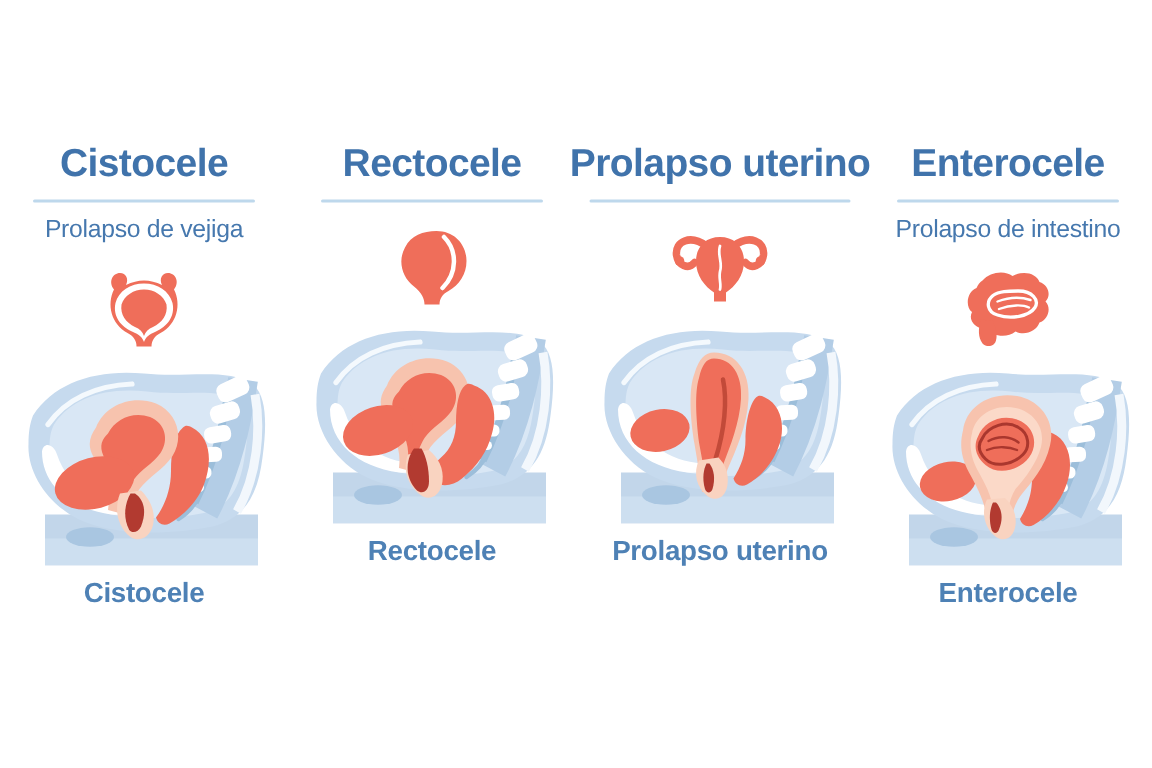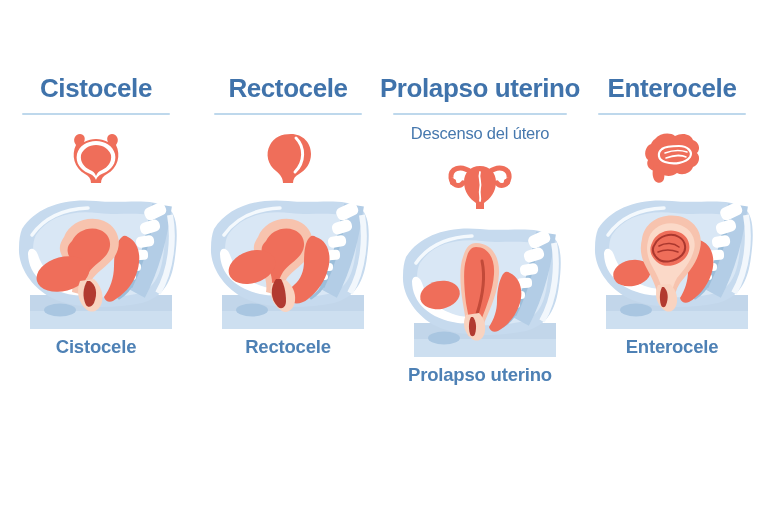--- a/index.html
+++ b/index.html
@@ -2,21 +2,21 @@
 <html><head>
 <meta charset="utf-8">
 <style>
   * { box-sizing: border-box; }
   html,body { margin:0; padding:0; }
   body {
     width:768px; height:512px; overflow:hidden;
     background:#ffffff;
     font-family:"Liberation Sans", sans-serif;
   }
-  .wrap { display:flex; padding-top:74px; width:768px; }
+  .wrap { display:flex; padding-top:94px; width:768px; }
   .col { width:192px; display:flex; flex-direction:column; align-items:center; }
   .title {
     margin:0; font-size:26px; font-weight:700; color:#4073ab;
     line-height:1.15; letter-spacing:-0.4px; white-space:nowrap;
   }
   .rule { height:2px; width:148px; background:#bed8ec; margin-top:9px; border-radius:1px; }
   .col:nth-child(3) .rule { width:174px; }
   .subtitle {
     margin-top:9px; font-size:16.5px; font-weight:500; color:#4678ae;
     white-space:nowrap; letter-spacing:-0.2px;
@@ -30,20 +30,21 @@
   }
 </style>
 </head>
 <body>
 
 <div class="wrap">
 
   <section class="col">
     <h2 class="title">Cistocele</h2>
     <div class="rule"></div>
+    <div class="subtitle">Prolapso de vejiga</div>
     <div class="iconbox">
       <svg width="56" height="56" viewBox="0 0 56 56">
         <path d="M12,5 C7,5 4,11 8,16 C3,26 6,39 17,45 C21,47 23,50 23,54 L33,54 C33,50 35,47 39,45 C50,39 53,26 48,16 C52,11 49,5 44,5 C40,5 38,9 40,13 C32,9 24,9 16,13 C18,9 16,5 12,5 Z" fill="#ef6e5a"></path>
         <path d="M28,12 C37,12 45,17 47,25 C49,34 43,41 36,44 C31,46 29,48 28,51 C27,48 25,46 20,44 C13,41 7,34 9,25 C11,17 19,12 28,12 Z" fill="#ffffff"></path>
         <path d="M28,16 C35,16 41,20 43,26 C44,33 40,38 34,41 C31,42 29,44 28,47 C27,44 25,42 22,41 C16,38 12,33 13,26 C15,20 21,16 28,16 Z" fill="#ef6e5a"></path>
       </svg>
     </div>
     <div class="illus">
         <svg width="172" height="138" viewBox="0 0 172 138">
   <rect x="20" y="104" width="142" height="34" fill="#c2d6ea"></rect>
@@ -109,21 +110,20 @@
     <path d="M70,92 C66,102 70,114 80,120 C86,123 92,118 93,110 C94,101 90,94 84,89 Z" fill="#f9d3c0"></path>
     <path d="M74,88 C68,96 68,108 76,116 C80,119 84,116 84,110 C84,101 82,93 79,88 Z" fill="#b23a30"></path>
         </svg>
       </div>
     <div class="label">Rectocele</div>
   </section>
 
   <section class="col">
     <h2 class="title">Prolapso uterino</h2>
     <div class="rule"></div>
-    <div class="subtitle">Descenso del útero</div>
     <div class="iconbox">
       <svg width="66" height="56" viewBox="0 0 66 56">
         <path d="M24,15 C13,7 3,12 4,21 C5,28 12,31 16,26" stroke="#ef6e5a" stroke-width="5" fill="none" stroke-linecap="round"></path>
         <circle cx="6" cy="25" r="3.2" fill="#ef6e5a"></circle>
         <path d="M42,15 C53,7 63,12 62,21 C61,28 54,31 50,26" stroke="#ef6e5a" stroke-width="5" fill="none" stroke-linecap="round"></path>
         <circle cx="60" cy="25" r="3.2" fill="#ef6e5a"></circle>
         <path d="M33,9 C43,9 49,16 49,25 C49,35 43,42 37,46 L37,52 L29,52 L29,46 C23,42 17,35 17,25 C17,16 23,9 33,9 Z" fill="#ef6e5a"></path>
         <path d="M33,15 C31,21 35,26 33,32 C32,37 34,40 33,44" stroke="#ffffff" stroke-width="1.8" fill="none" stroke-linecap="round"></path>
       </svg>
     </div>
@@ -154,20 +154,21 @@
     <path d="M72,96 C68,104 70,114 78,120 C84,124 90,120 91,112 C92,104 89,98 85,94 Z" fill="#f9d3c0"></path>
     <path d="M79,98 C82,102 83,108 81,115 C80,118 77,118 76,115 C74,108 75,102 77,98 Z" fill="#b23a30"></path>
         </svg>
       </div>
     <div class="label">Prolapso uterino</div>
   </section>
 
   <section class="col">
     <h2 class="title">Enterocele</h2>
     <div class="rule"></div>
+    <div class="subtitle">Prolapso de intestino</div>
     <div class="iconbox">
       <svg width="64" height="56" viewBox="0 0 64 56">
         <path d="M15,10 C20,4 30,3 35,7 C42,3 51,5 53,11 C59,13 61,20 57,24 C61,28 59,36 53,38 C51,44 43,47 37,44 C31,49 21,47 18,42 C11,43 5,37 8,31 C3,27 5,17 11,15 C12,13 13,11 15,10 Z" fill="#ef6e5a"></path>
         <path d="M14,36 C12,42 12,48 15,52 C18,55 23,54 24,50 C25,46 24,41 22,37 Z" fill="#ef6e5a"></path>
         <path d="M22,20 C17,24 18,31 25,33 C34,36 46,34 50,28 C53,23 48,17 39,17 C32,17 26,17 22,20 Z" stroke="#ffffff" stroke-width="2.2" fill="none"></path>
         <path d="M25,24 C33,21 41,21 47,23 M26,29 C34,26 42,26 46,28" stroke="#ffffff" stroke-width="1.6" fill="none" stroke-linecap="round"></path>
       </svg>
     </div>
     <div class="illus">
         <svg width="172" height="138" viewBox="0 0 172 138">

